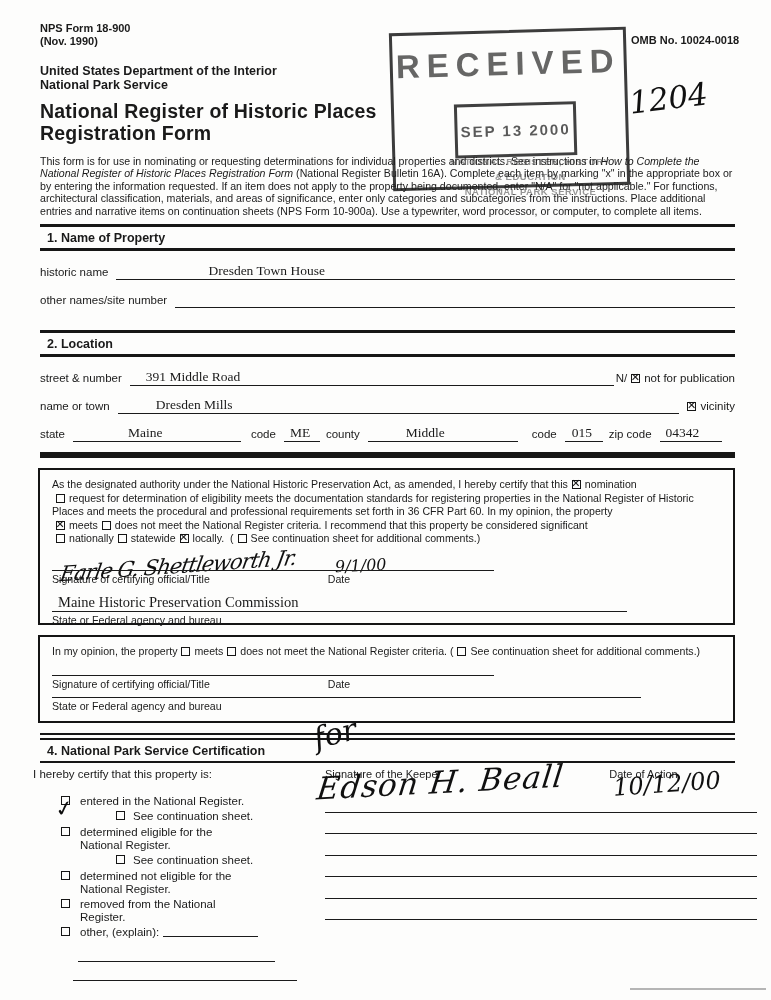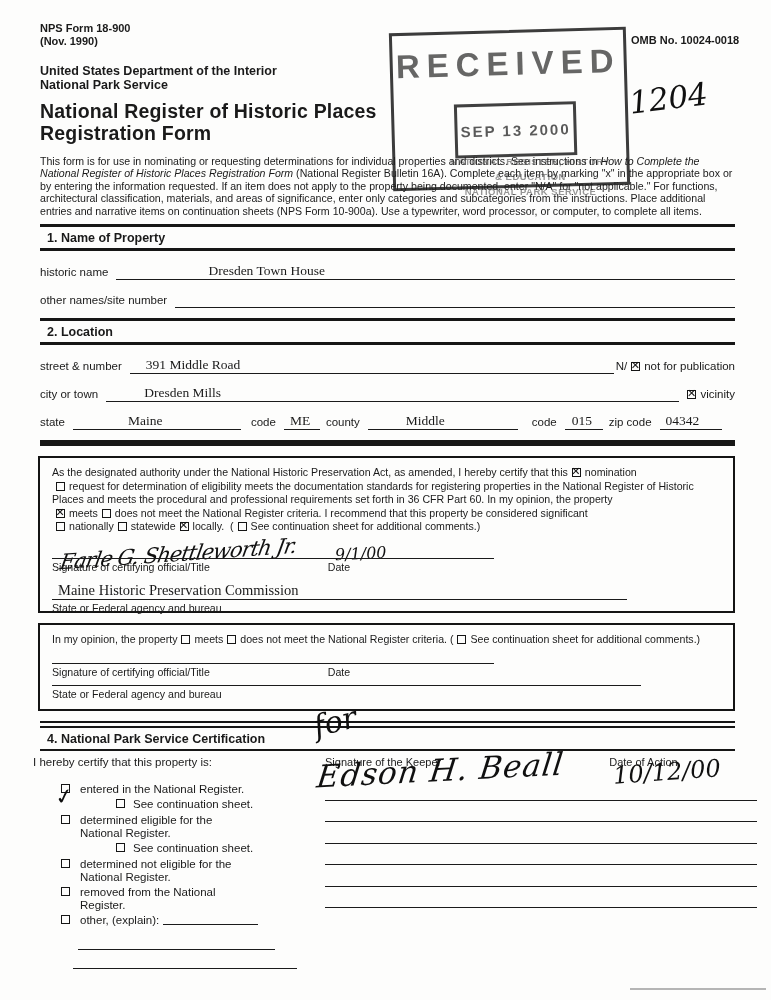--- a/index.html
+++ b/index.html
@@ -108,41 +108,41 @@
 
     <div class="sechead">1.  Name of Property</div>
     <div class="rule3"></div>
     <div class="secbody">
       <div class="frow">
         <span class="flabel">historic name</span>
         <span class="fline grow">
           <span class="serifval" style="padding-left:92px">Dresden Town House</span>
         </span>
       </div>
-      <div class="frow" style="margin-bottom:4px">
+      <div class="frow" style="margin-bottom:16px">
         <span class="flabel">other names/site number</span>
         <span class="fline grow"></span>
       </div>
     </div>
     <div class="rule3"></div>
 
     <div class="sechead">2.  Location</div>
     <div class="rule3"></div>
     <div class="secbody">
       <div class="frow">
         <span class="flabel">street &amp; number</span>
         <span class="fline grow">
           <span class="serifval" style="padding-left:16px">391 Middle Road</span>
         </span>
         <span class="flabel" style="margin-left:2px">N/</span>
         <span class="cb checked" style="margin-bottom:3px"></span>
         <span class="flabel">not for publication</span>
       </div>
       <div class="frow">
-        <span class="flabel">city or town</span>
+        <span class="flabel">name or town</span>
         <span class="fline grow">
           <span class="serifval" style="padding-left:38px">Dresden Mills</span>
         </span>
         <span class="cb checked" style="margin-left:8px;margin-bottom:3px"></span>
         <span class="flabel">vicinity</span>
       </div>
       <div class="frow" style="margin-bottom:4px">
         <span class="flabel">state</span>
         <span class="fline" style="width:168px">
           <span class="serifval" style="padding-left:55px">Maine</span>

